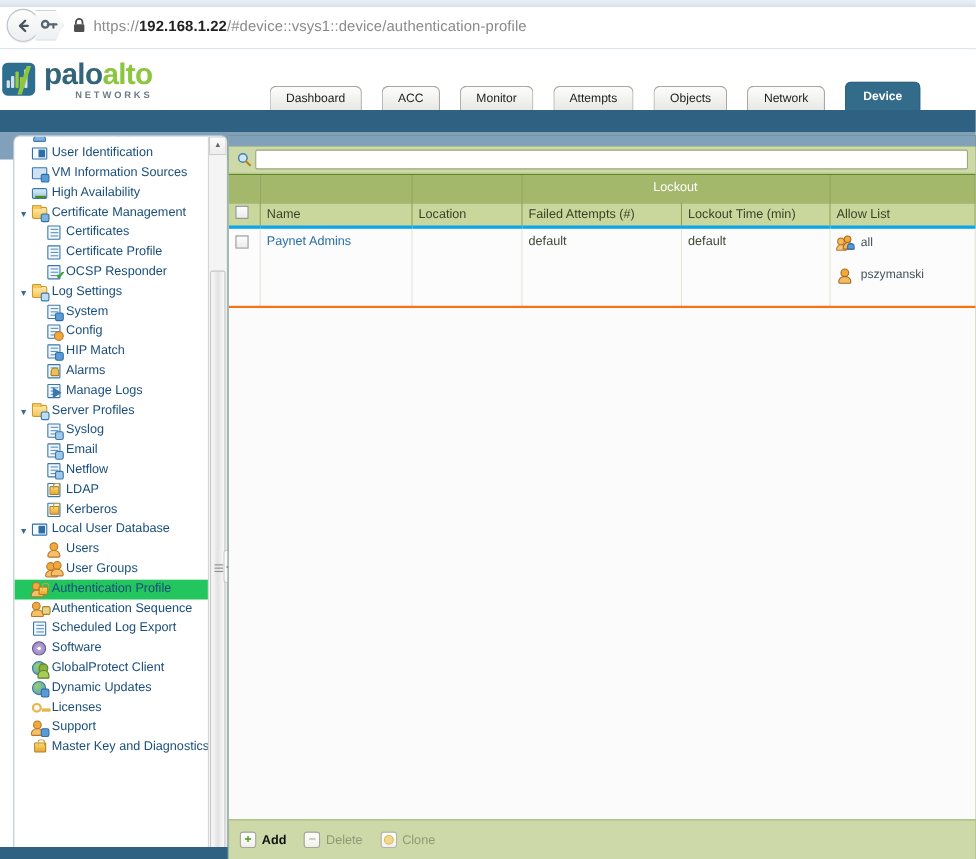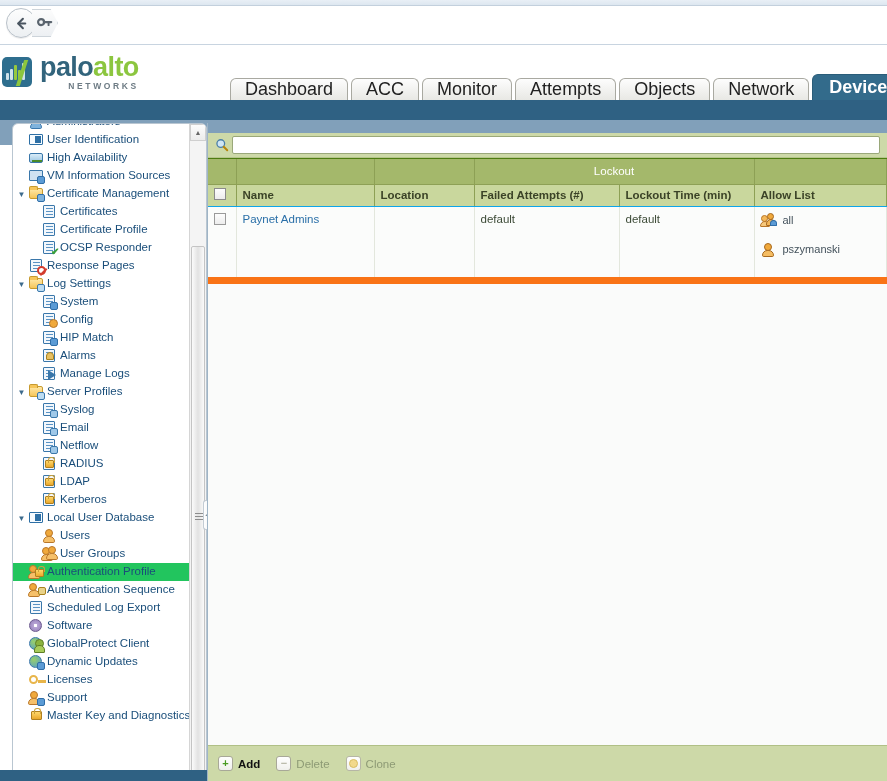--- a/index.html
+++ b/index.html
@@ -92,27 +92,28 @@
   }
 
   
   #tabbar {
     position: absolute; left: 230px; top: 29px; height: 26px;
     display: flex; align-items: flex-end;
   }
   .tab {
     height: 22px; padding: 0 14px;
     display: flex; align-items: center; justify-content: center;
-    font-size: 18px; color: #222;
+    font-size: 11px; color: #222;
     background: linear-gradient(#fdfdfd, #e8e8e4);
     border: 1px solid #a9a9a1;
     border-bottom: none;
     border-radius: 6px 6px 0 0;
     margin-right: 3px;
     white-space: nowrap;
+    margin-left: 15px;
   }
   .tab.active {
     background: #336b8b;
     border-color: #2a5d79;
     color: #ffffff; font-weight: 700;
     height: 26px;
     padding: 0 16px;
   }
 
   #header-dark {
@@ -293,36 +294,35 @@
     text-align: left;
     height: 25px;
     padding: 0 6px;
     border-right: 1px solid #8da055;
     border-bottom: 1px solid #8da055;
   }
   #grid thead tr.row2 th {
     background: #c9d79d;
     color: #3b4327;
     height: 22px;
-    border-bottom: 1px solid #0ea5e9;
-    font-weight: bold;
+    border-bottom: 3px solid #0ea5e9;
   }
   #grid thead th.group { text-align: center; }
   #grid thead th.blank { background: #a4b86b; }
   #grid thead tr.row2 th.chk { background: #c9d79d; padding: 0 0 0 6px; }
 
   #grid tbody td {
     font-size: 11.5px; color: #3c4a36;
     padding: 6px;
     vertical-align: top;
     border-right: 1px solid #e3e7dd;
     background: #fbfcfb;
     height: 62px;
   }
-  #grid tbody tr { border-bottom: 7px solid #f97316; padding-left: 48px; }
+  #grid tbody tr { border-bottom: 2px solid #f97316; padding-left: 48px; }
   .cell-link { color: #2a6fa8; cursor: pointer; }
   .chkbox {
     width: 12px; height: 12px; display: inline-block;
     background: linear-gradient(#fdfdfd,#ededed);
     border: 1px solid #9a9a9a;
   }
   .chkbox.hdr { background: linear-gradient(#fdfdfd,#ececec); border-color:#8b8b8b; }
   .allow-item {
     display: flex; align-items: center; gap: 6px;
     margin-bottom: 14px; color: #44525c; font-size: 11px;
@@ -392,20 +392,29 @@
     </div>
     <div id="forward-shape">
       <svg width="16" height="12" viewBox="0 0 18 12" aria-hidden="true">
         <circle cx="4.6" cy="5" r="3.4" fill="none" stroke="#5a646e" stroke-width="2.4"></circle>
         <path d="M7.6 5 H16" stroke="#5a646e" stroke-width="2.4" stroke-linecap="round"></path>
         <path d="M13 5 V8.4" stroke="#5a646e" stroke-width="2.2" stroke-linecap="round"></path>
       </svg>
     </div>
   </div>
 
+  <div id="url-area">
+    <span id="lock-icon">
+      <svg width="12" height="14" viewBox="0 0 12 14" aria-hidden="true">
+        <path d="M3 6 V4.2 a3 3 0 0 1 6 0 V6" fill="none" stroke="#4f4f4f" stroke-width="1.6"></path>
+        <rect x="1.3" y="6" width="9.4" height="7" rx="1.1" fill="#4f4f4f"></rect>
+      </svg>
+    </span>
+    <span id="url-text">https://<b>192.168.1.22</b>/#device::vsys1::device/authentication-profile</span>
+  </div>
 </div>
 
 <div id="app">
 
   <div id="logo-band">
     <div id="pa-logo">
       <div id="logo-mark">
         <span class="bar b1"></span>
           <span class="bar b2"></span>
         <span class="bar b3"></span>
@@ -448,33 +457,33 @@
           <div class="tnode lvl1">
             <span class="twist"></span>
             <span class="ico">
               <span class="ic-id"></span>
             </span>
             <span class="lbl">User Identification</span>
           </div>
           <div class="tnode lvl1">
             <span class="twist"></span>
             <span class="ico">
-              <span class="ic-ha"></span>
-            </span>
-            <span class="lbl">High Availability</span>
-          </div>
-          <div class="tnode lvl1">
-            <span class="twist"></span>
-            <span class="ico">
               <span class="ic-mon"></span>
               <span class="ic-badge" style="background:#5b9bd5;border:1px solid #2f6ea8"></span>
             </span>
             <span class="lbl">VM Information Sources</span>
           </div>
           <div class="tnode lvl1">
+            <span class="twist"></span>
+            <span class="ico">
+              <span class="ic-ha"></span>
+            </span>
+            <span class="lbl">High Availability</span>
+          </div>
+          <div class="tnode lvl1">
             <span class="twist">▼</span>
             <span class="ico">
               <span class="ic-folder"></span>
               <span class="ic-badge" style="background:#7fb3dd;border:1px solid #2f6ea8"></span>
             </span>
             <span class="lbl">Certificate Management</span>
           </div>
           <div class="tnode lvl2">
             <span class="ico">
               <span class="ic-doc"></span>
@@ -488,28 +497,20 @@
             <span class="lbl">Certificate Profile</span>
           </div>
           <div class="tnode lvl2">
             <span class="ico">
               <span class="ic-doc"></span>
               <span class="ic-check">✔</span>
             </span>
             <span class="lbl">OCSP Responder</span>
           </div>
           <div class="tnode lvl1">
-            <span class="twist"></span>
-            <span class="ico">
-              <span class="ic-doc"></span>
-              <span class="ic-deny"></span>
-            </span>
-            <span class="lbl">Response Pages</span>
-          </div>
-          <div class="tnode lvl1">
             <span class="twist">▼</span>
             <span class="ico">
               <span class="ic-folder"></span>
               <span class="ic-badge" style="background:#bcdcf2;border:1px solid #3a77aa"></span>
             </span>
             <span class="lbl">Log Settings</span>
           </div>
           <div class="tnode lvl2">
             <span class="ico">
               <span class="ic-doc"></span>
@@ -566,27 +567,20 @@
               <span class="ic-badge" style="background:#9fc8e8;border:1px solid #3a77aa"></span>
             </span>
             <span class="lbl">Email</span>
           </div>
           <div class="tnode lvl2">
             <span class="ico">
               <span class="ic-doc"></span>
               <span class="ic-badge" style="background:#9fc8e8;border:1px solid #3a77aa"></span>
             </span>
             <span class="lbl">Netflow</span>
-          </div>
-          <div class="tnode lvl2">
-            <span class="ico">
-              <span class="ic-doc"></span>
-              <span class="ic-lock"></span>
-            </span>
-            <span class="lbl">RADIUS</span>
           </div>
           <div class="tnode lvl2">
             <span class="ico">
               <span class="ic-doc"></span>
               <span class="ic-lock"></span>
             </span>
             <span class="lbl">LDAP</span>
           </div>
           <div class="tnode lvl2">
             <span class="ico">

